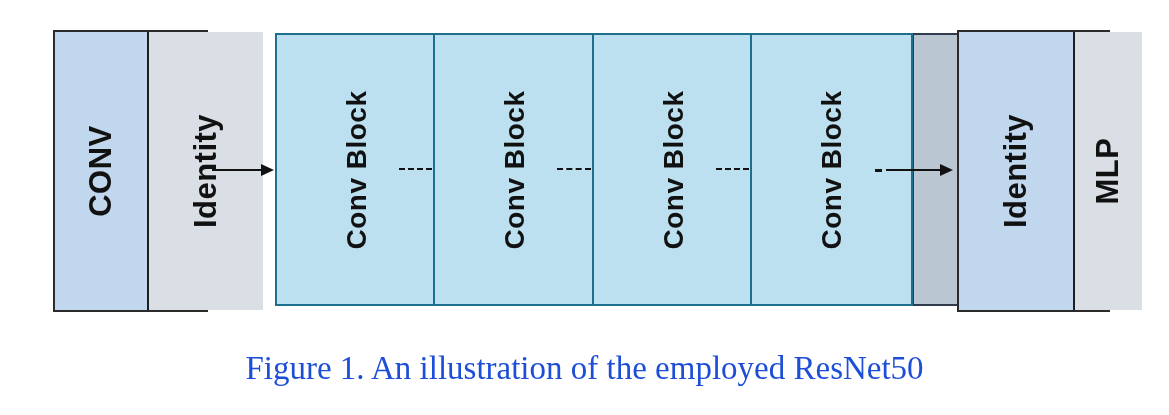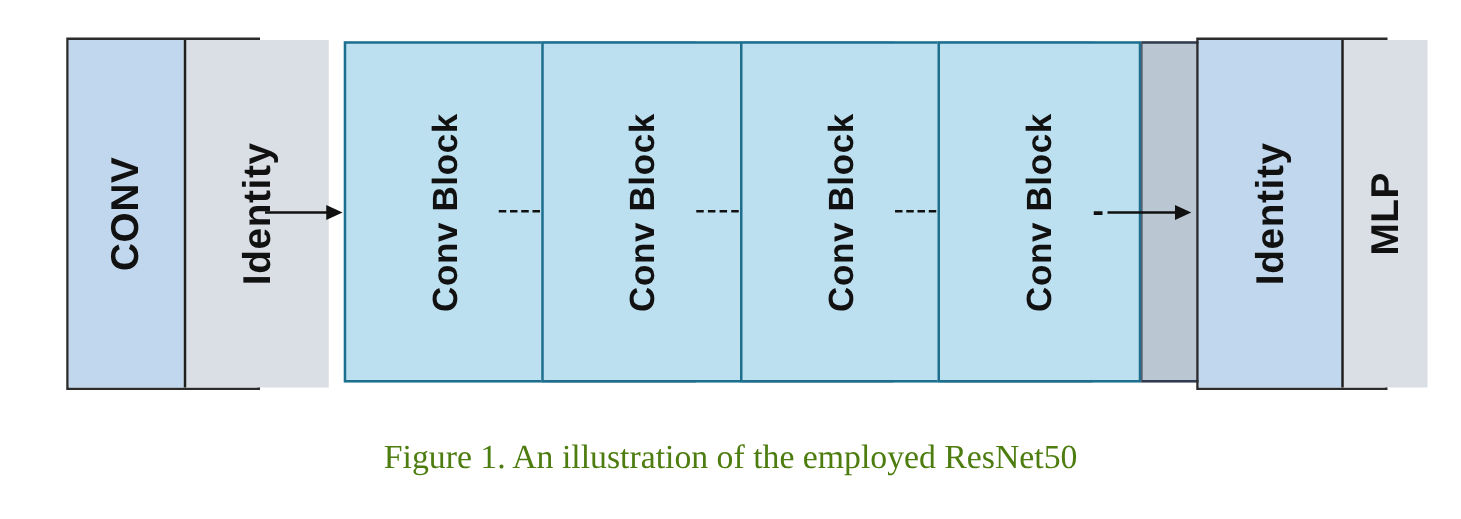--- a/index.html
+++ b/index.html
@@ -87,22 +87,22 @@
     border-bottom: 6px solid transparent;
   }
   
   .caption {
     position: absolute;
     left: 0;
     right: 0;
     top: 350px;
     text-align: center;
     font-family: "Liberation Serif", "DejaVu Serif", serif;
-    font-size: 27px;
-    color: #4d7c0f;
+    font-size: 33px;
+    color: #1d4ed8;
   }
 </style>
 </head>
 <body>
 
 <div class="canvas">
 
   <div class="block outer" style="left:53px;">
     <div class="col fill-conv">
       <span class="vlabel">CONV</span>

